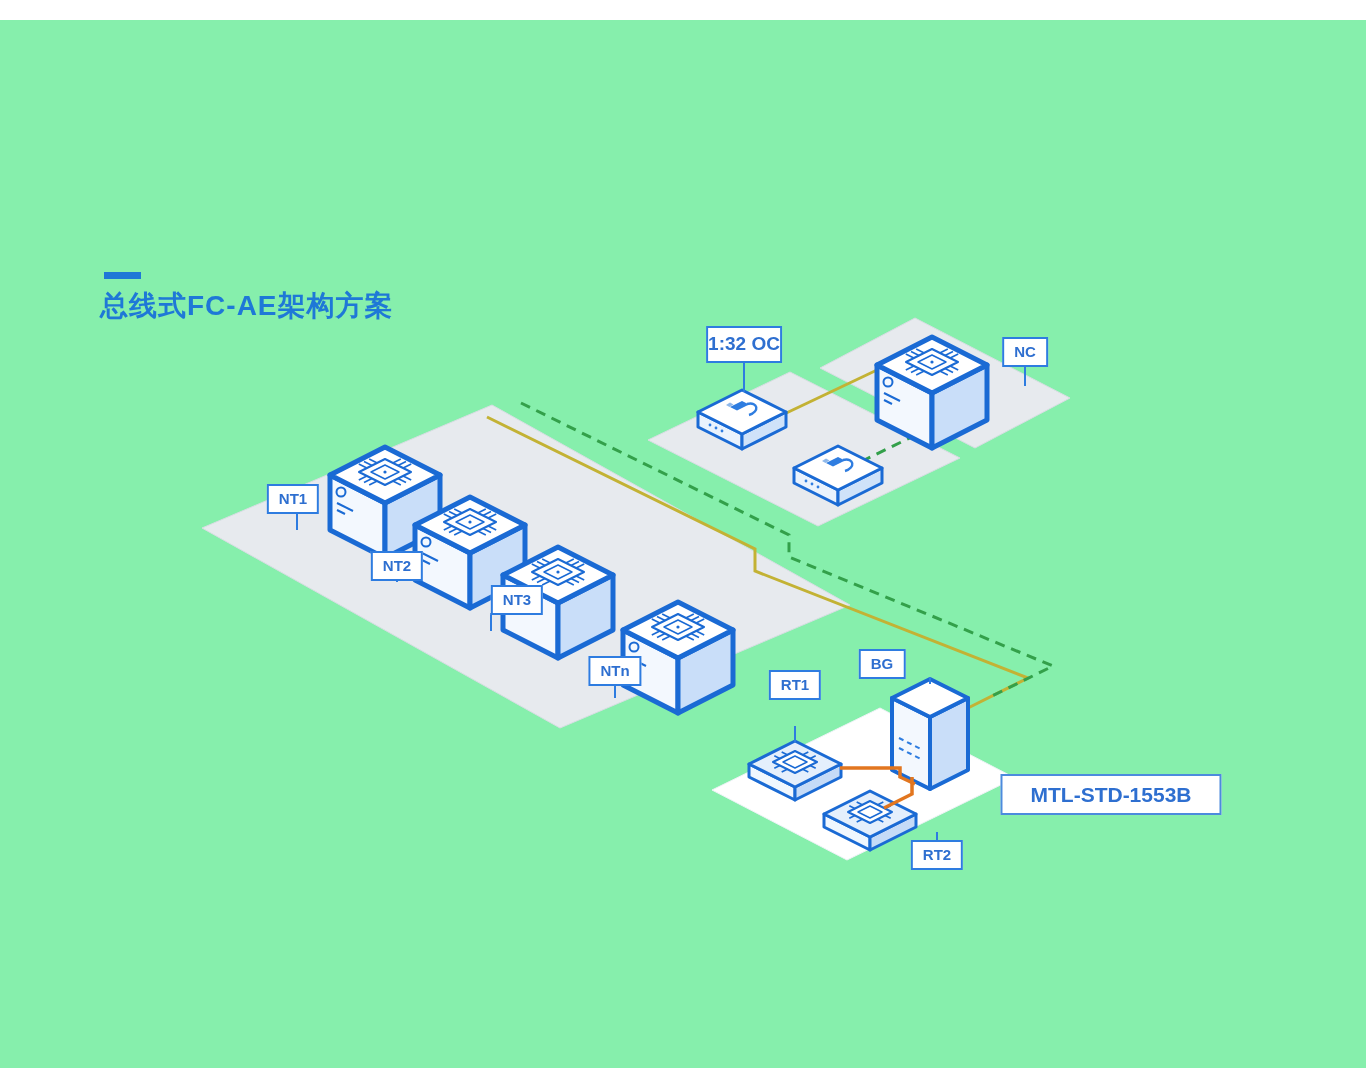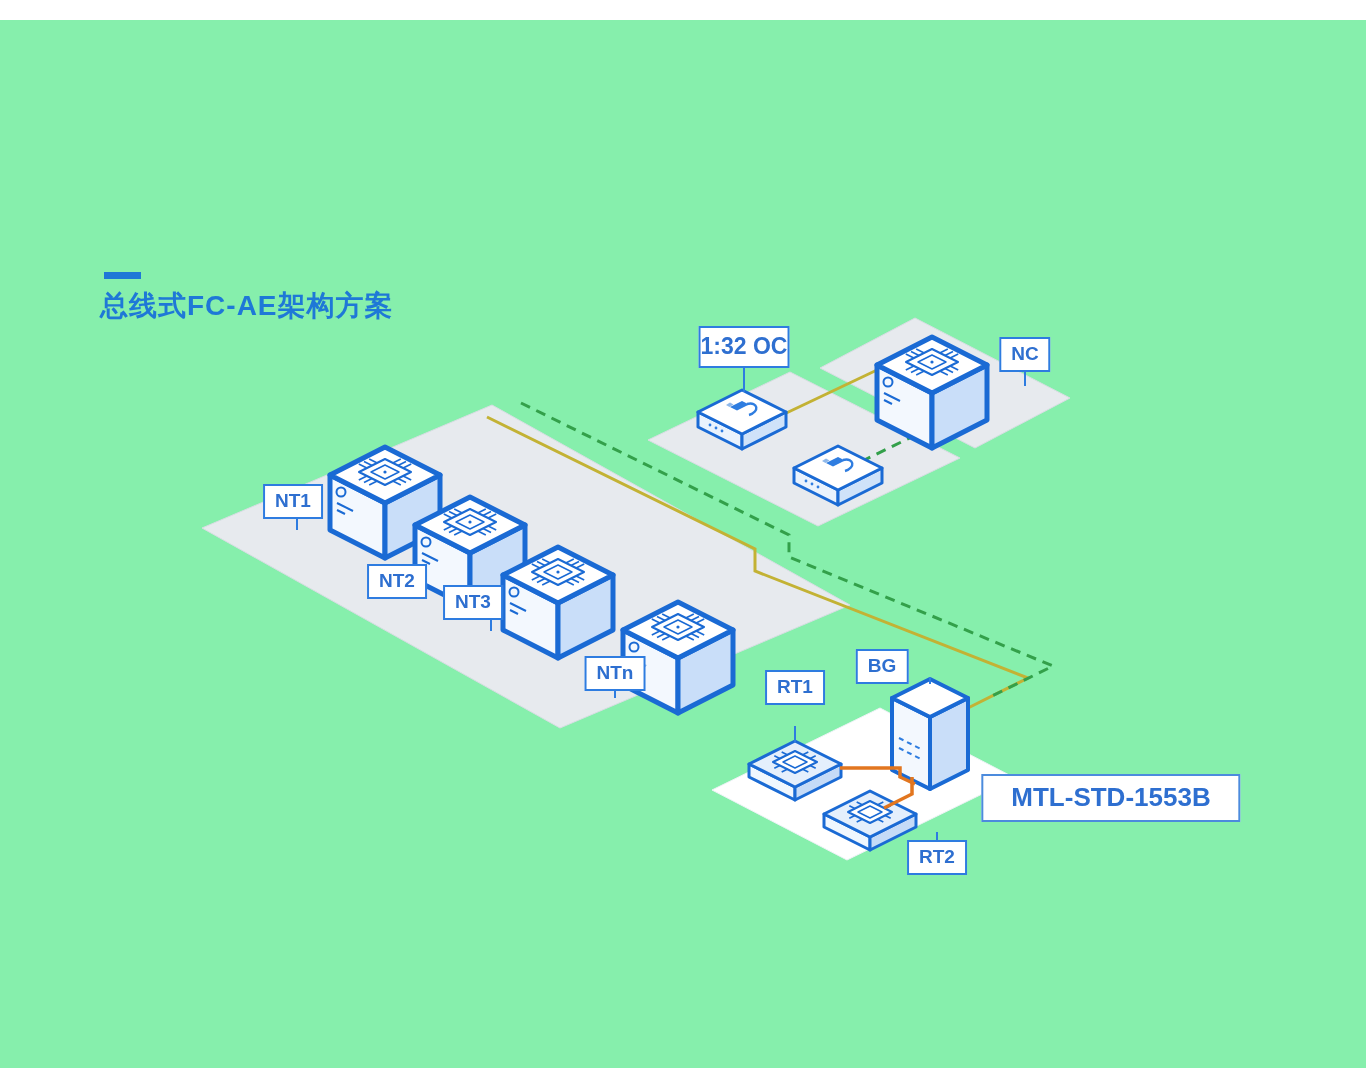--- a/index.html
+++ b/index.html
@@ -5,25 +5,25 @@
   html,body{margin:0;padding:0;}
   body{font-family:"Liberation Sans","DejaVu Sans",sans-serif;}
   .stage{position:relative;width:1366px;height:1068px;background:#86efac;overflow:hidden;margin-top:20px;}
   .title-block{position:absolute;left:100px;top:252px;}
   .title-dash{width:37px;height:7px;background:#1e78d7;margin-left:4px;}
   .page-title{margin:8px 0 0 0;font-size:28px;font-weight:bold;color:#1e78d7;letter-spacing:1px;}
   .diagram-svg{position:absolute;left:0;top:0;}
   .node-label{
     position:absolute;transform:translateX(-50%);
     background:#ffffff;border:2px solid #2e7ce0;color:#2e6fd0;
-    font-size:19px;font-weight:bold;padding:3px 10px;white-space:nowrap;
+    font-size:15px;font-weight:bold;padding:3px 10px;white-space:nowrap;
     text-align:center;line-height:1.3;
   }
-  .node-label.big{font-size:23px;padding:4px 0;}
-  .node-label.wide{font-size:26px;padding:5px 28px;border-color:#4c8bdd;}
+  .node-label.big{font-size:19px;padding:4px 0;}
+  .node-label.wide{font-size:21px;padding:5px 28px;border-color:#4c8bdd;}
 </style>
 </head>
 <body>
 
 <div class="stage">
 
   <div class="title-block">
     <div class="title-dash"></div>
     <h1 class="page-title">总线式FC-AE架构方案</h1>
   </div>
@@ -139,22 +139,22 @@
       <line x1="615" y1="660" x2="615" y2="678"></line>
       <line x1="744" y1="339" x2="744" y2="372"></line>
       <line x1="1025" y1="346" x2="1025" y2="366"></line>
       <line x1="930" y1="657" x2="930" y2="664"></line>
       <line x1="795" y1="706" x2="795" y2="722"></line>
       <line x1="937" y1="812" x2="937" y2="830"></line>
     </g>
   </svg>
 
   <div class="node-label" style="left:293px;top:464px">NT1</div>
-  <div class="node-label" style="left:397px;top:544px">NT2</div>
-  <div class="node-label" style="left:473px;top:565px">NT3</div>
+  <div class="node-label" style="left:397px;top:531px">NT2</div>
+  <div class="node-label" style="left:517px;top:565px">NT3</div>
   <div class="node-label" style="left:615px;top:636px">NTn</div>
   <div class="node-label big" style="left:744px;top:306px">1:32 OC</div>
   <div class="node-label" style="left:1025px;top:317px">NC</div>
   <div class="node-label" style="left:882px;top:629px">BG</div>
   <div class="node-label" style="left:795px;top:650px">RT1</div>
   <div class="node-label" style="left:937px;top:820px">RT2</div>
   <div class="node-label wide" style="left:1111px;top:754px">MTL-STD-1553B</div>
 
 </div>
 

